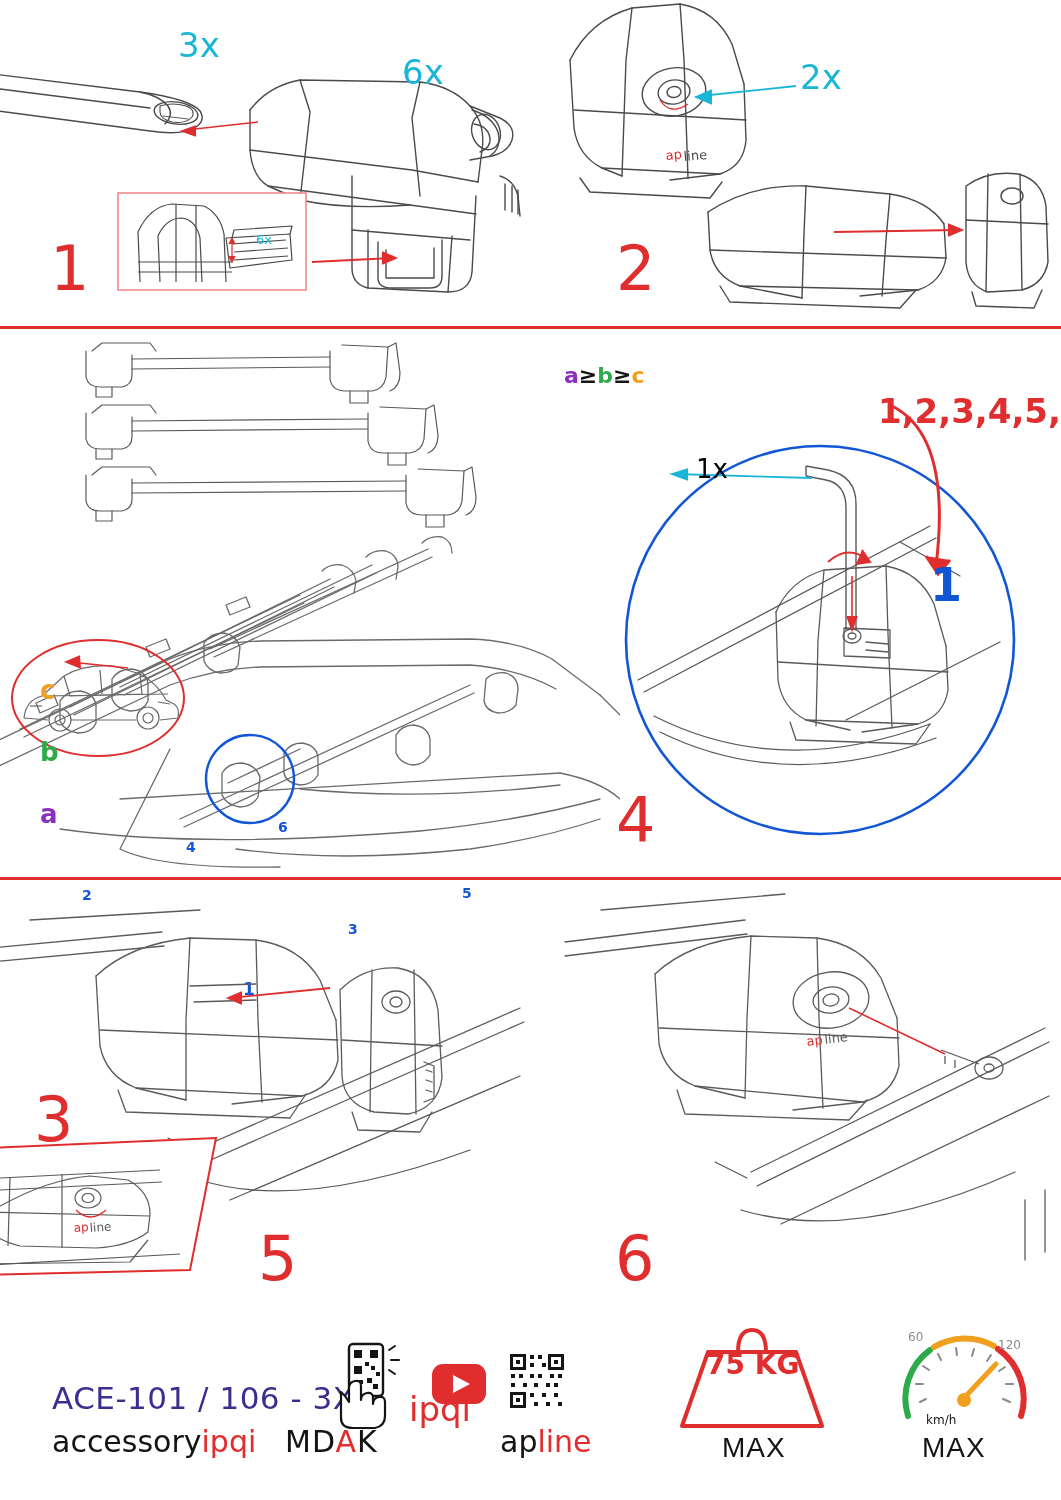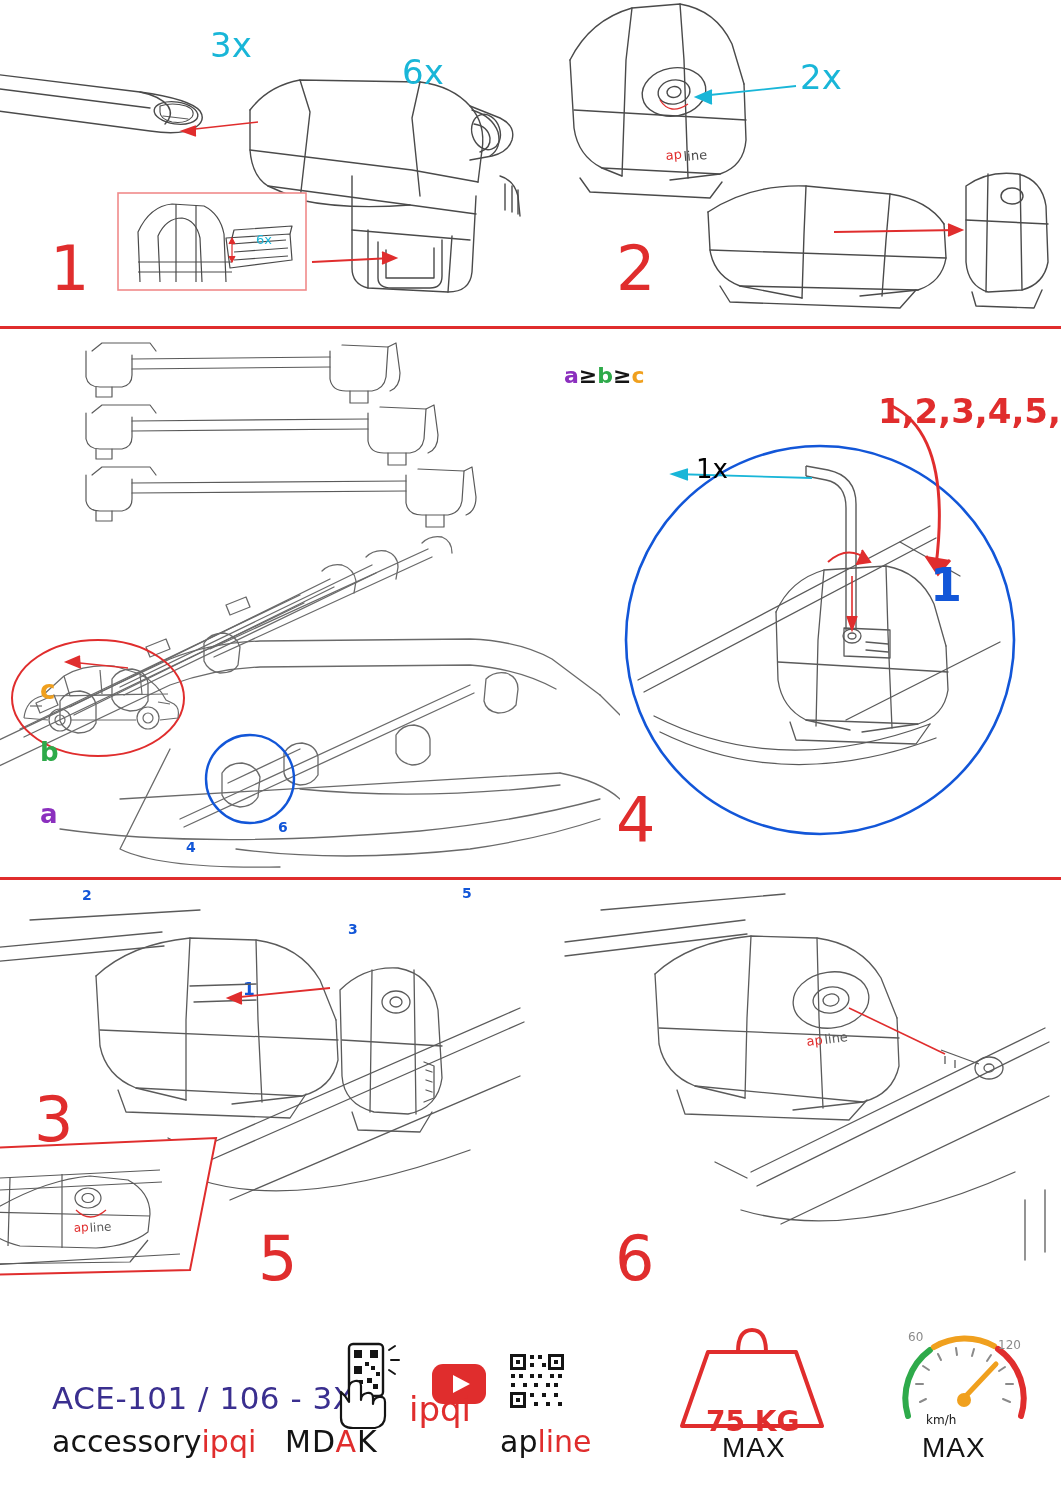--- a/index.html
+++ b/index.html
@@ -253,21 +253,21 @@
           <path d="M229 256 L232 262 L235 256" fill="#e02d2d"></path>
         </g>
       </g>
 
       <g stroke="#e02d2d" stroke-width="1.8" fill="none">
         <path d="M312 262 L392 258"></path>
         <path d="M382 252 L396 258 L382 264" fill="#e02d2d"></path>
       </g>
     </svg>
     <div class="small-qty" style="left:256px;top:232px;">6x</div>
-    <div class="qty" style="left:178px;top:28px;margin-left:32px;">3x</div>
+    <div class="qty" style="left:178px;top:28px;">3x</div>
     <div class="qty" style="left:402px;top:55px;">6x</div>
     <div class="step-num" style="left:50px;top:238px;">1</div>
   </div>
 
   <div class="panel" style="left:560px;top:0;width:501px;height:326px;">
     <svg width="501" height="326" viewBox="0 0 501 326">
       <g fill="none" stroke="#4a4a4a" stroke-width="1.4" stroke-linejoin="round" stroke-linecap="round">
 
         <path d="M10 60 Q30 20 72 8 L120 4 Q156 10 172 44 L184 84"></path>
         <path d="M10 60 L14 128 Q18 156 42 168 L62 176"></path>
@@ -691,21 +691,21 @@
   <div class="mdak"><span>MD</span><span class="acc">A</span><span>K</span></div>
 
   <div class="ipqi">ipqi</div>
 
   <div class="apline"><span class="p1">ap</span><span class="p2">line</span></div>
 
   <svg width="160" height="110" viewBox="0 0 160 110" style="position:absolute;left:672px;top:1322px;">
     <path d="M36 30 L124 30 L150 104 L10 104 Z" fill="none" stroke="#e02d2d" stroke-width="4" stroke-linejoin="round"></path>
     <path d="M66 30 Q66 8 80 8 Q94 8 94 30" fill="none" stroke="#e02d2d" stroke-width="4"></path>
   </svg>
-  <div class="weight-text" style="left:706px;top:1405px;">75 KG</div>
+  <div class="weight-text" style="left:706px;top:1348px;">75 KG</div>
   <div class="max-label" style="left:722px;top:1432px;">MAX</div>
 
   <svg width="150" height="112" viewBox="0 0 150 112" style="position:absolute;left:890px;top:1320px;">
     <path d="M18 96 A60 60 0 0 1 40 30" fill="none" stroke="#2eaa4a" stroke-width="6" stroke-linecap="round"></path>
     <path d="M44 27 A60 60 0 0 1 104 26" fill="none" stroke="#f0a01e" stroke-width="6" stroke-linecap="round"></path>
     <path d="M108 29 A60 60 0 0 1 131 96" fill="none" stroke="#e02d2d" stroke-width="6" stroke-linecap="round"></path>
     <g stroke="#8a8a8a" stroke-width="2" stroke-linecap="round">
       <path d="M30 82 L36 79"></path>
         <path d="M26 64 L33 64"></path>
         <path d="M33 46 L39 50"></path>

